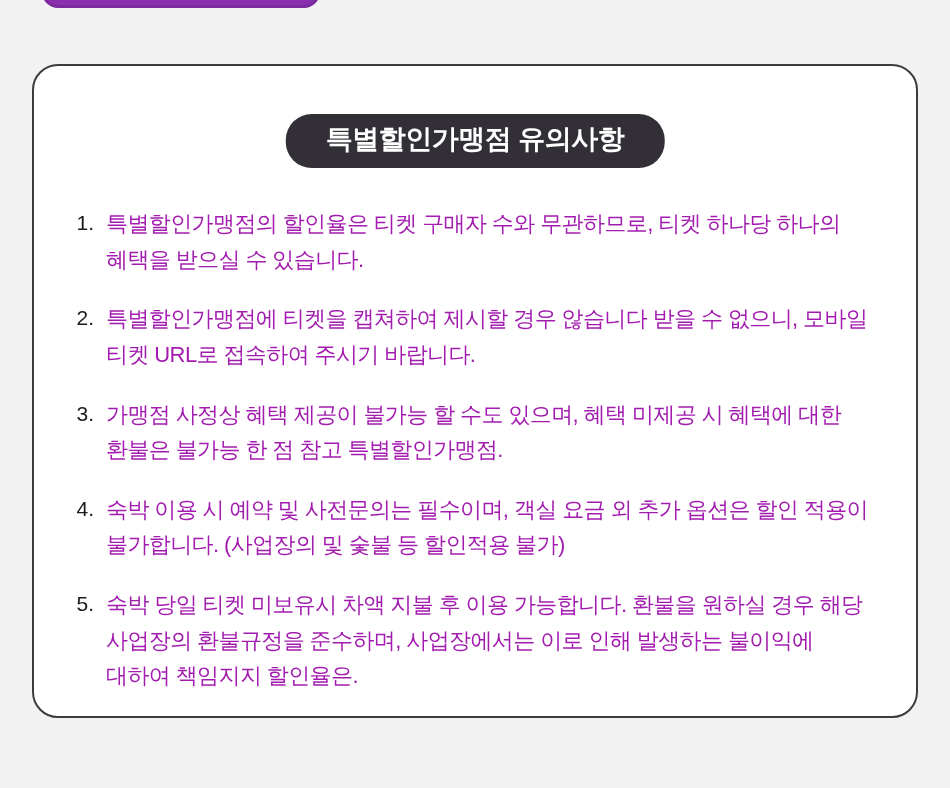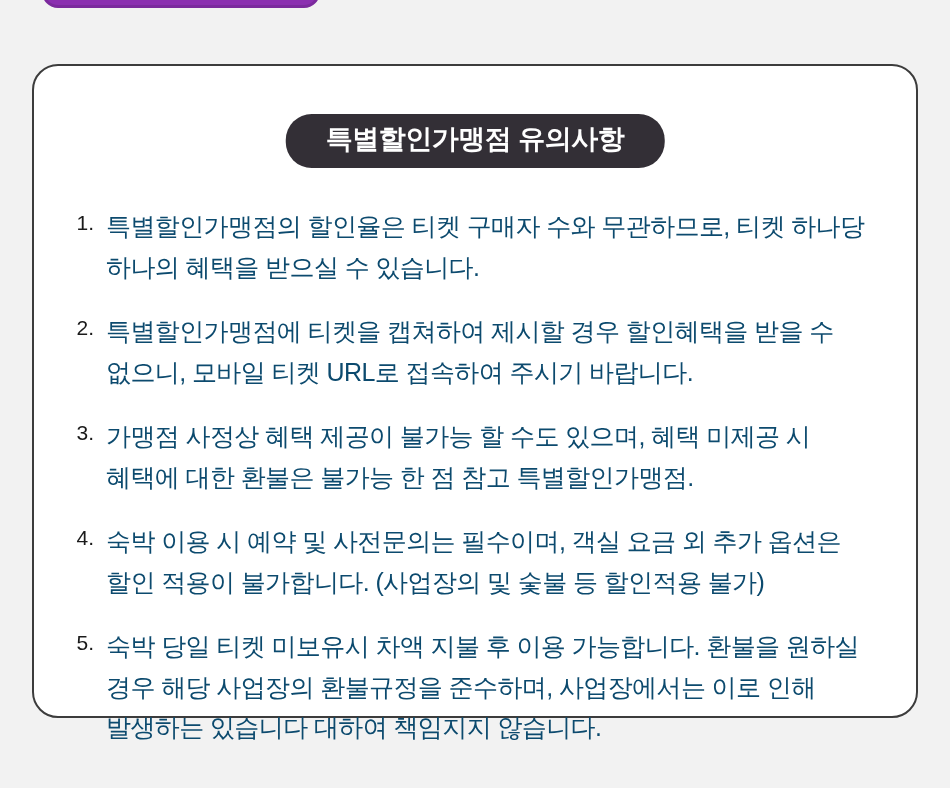--- a/index.html
+++ b/index.html
@@ -79,22 +79,22 @@
     text-align: right;
     padding-right: 12px;
     box-sizing: border-box;
     font-size: 21px;
     color: #1a1a1a;
     line-height: 1.62;
   }
 
   .item-text {
     flex: 1 1 auto;
-    font-size: 25px;
-    color: #0c4a6e;
+    font-size: 22px;
+    color: #a21caf;
     line-height: 1.62;
     letter-spacing: -0.6px;
     word-break: keep-all;
   }
 </style>
 </head>
 <body>
 
 <div class="top-tab"></div>
 
@@ -104,32 +104,32 @@
 
   <div class="list">
 
     <div class="list-item">
       <div class="item-num">1.</div>
       <div class="item-text">특별할인가맹점의 할인율은 티켓 구매자 수와 무관하므로, 티켓 하나당 하나의 혜택을 받으실 수 있습니다.</div>
     </div>
 
     <div class="list-item">
       <div class="item-num">2.</div>
-      <div class="item-text">특별할인가맹점에 티켓을 캡쳐하여 제시할 경우 할인혜택을 받을 수 없으니, 모바일 티켓 URL로 접속하여 주시기 바랍니다.</div>
+      <div class="item-text">특별할인가맹점에 티켓을 캡쳐하여 제시할 경우 않습니다 받을 수 없으니, 모바일 티켓 URL로 접속하여 주시기 바랍니다.</div>
     </div>
 
     <div class="list-item">
       <div class="item-num">3.</div>
       <div class="item-text">가맹점 사정상 혜택 제공이 불가능 할 수도 있으며, 혜택 미제공 시 혜택에 대한 환불은 불가능 한 점 참고 특별할인가맹점.</div>
     </div>
 
     <div class="list-item">
       <div class="item-num">4.</div>
       <div class="item-text">숙박 이용 시 예약 및 사전문의는 필수이며, 객실 요금 외 추가 옵션은 할인 적용이 불가합니다. (사업장의 및 숯불 등 할인적용 불가)</div>
     </div>
 
     <div class="list-item">
       <div class="item-num">5.</div>
-      <div class="item-text">숙박 당일 티켓 미보유시 차액 지불 후 이용 가능합니다. 환불을 원하실 경우 해당 사업장의 환불규정을 준수하며, 사업장에서는 이로 인해 발생하는 있습니다 대하여 책임지지 않습니다.</div>
+      <div class="item-text">숙박 당일 티켓 미보유시 차액 지불 후 이용 가능합니다. 환불을 원하실 경우 해당 사업장의 환불규정을 준수하며, 사업장에서는 이로 인해 발생하는 불이익에 대하여 책임지지 할인율은.</div>
     </div>
 
   </div>
 </div>
 
 </body></html>

